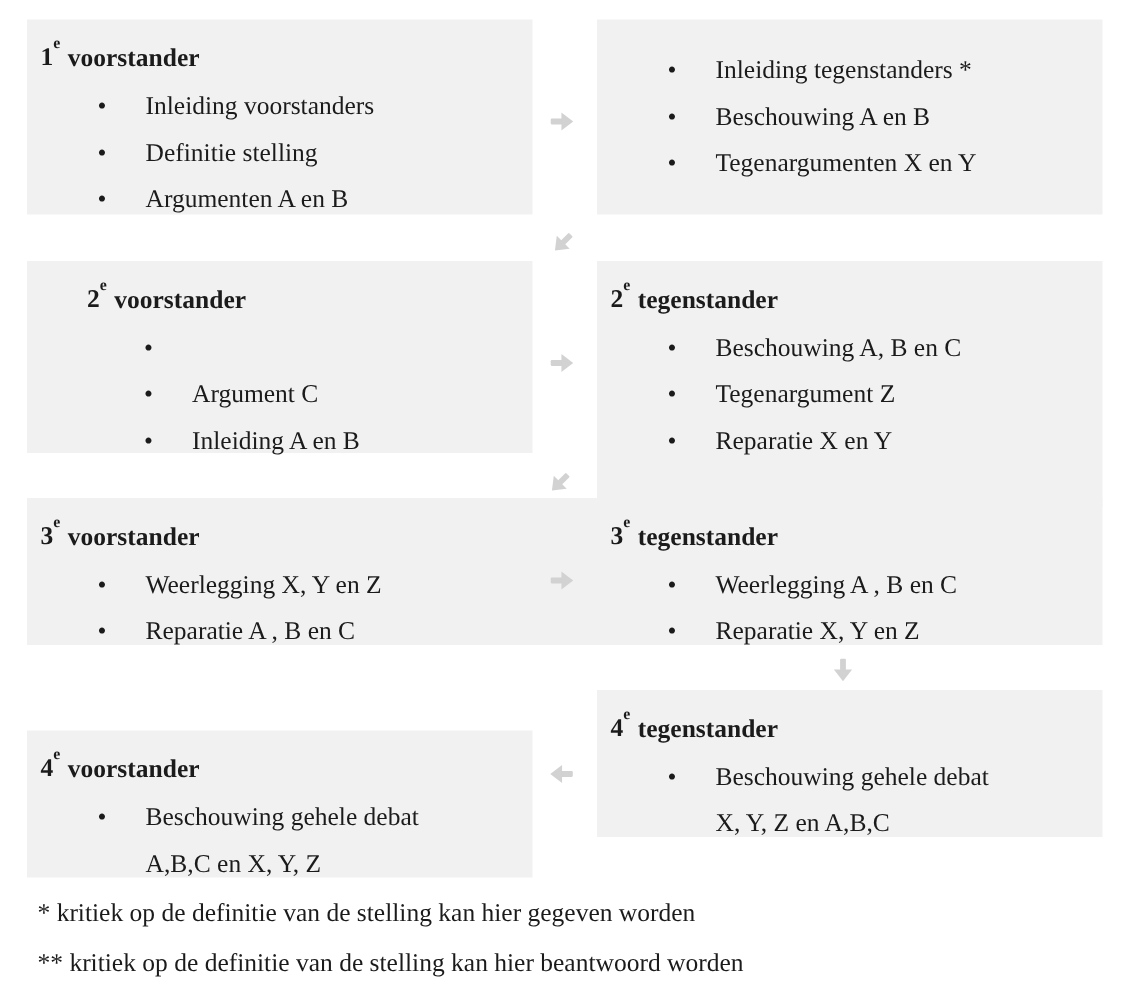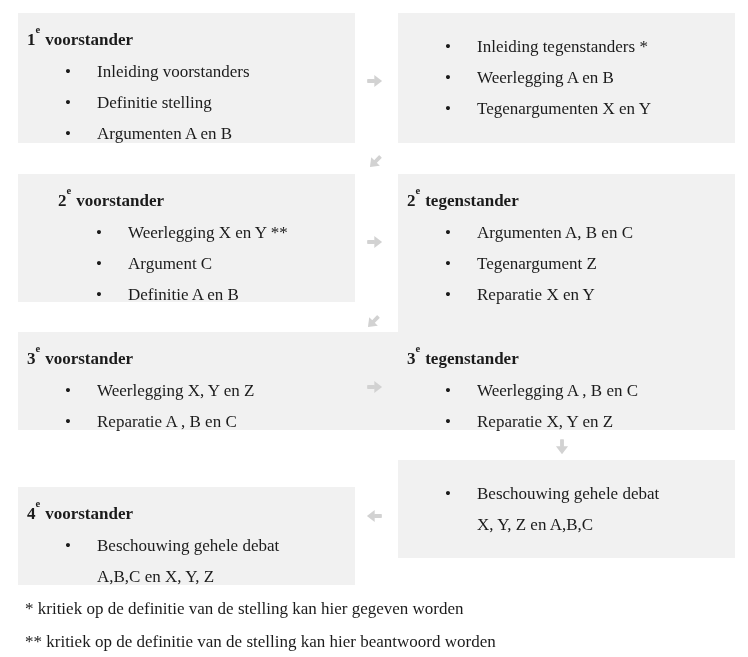--- a/index.html
+++ b/index.html
@@ -68,53 +68,52 @@
   </section>
 
   <section class="box b1">
     <div class="items">
       <div class="item">
           <span class="dot">•</span>
           <span class="txt">Inleiding tegenstanders *</span>
         </div>
       <div class="item">
           <span class="dot">•</span>
-          <span class="txt">Weerlegging A en B</span>
+          <span class="txt">Beschouwing A en B</span>
         </div>
       <div class="item">
           <span class="dot">•</span>
           <span class="txt">Tegenargumenten X en Y</span>
         </div>
     </div>
   </section>
 
   <section class="box b2">
     <h3 class="title"><span>2</span><sup>e</sup><span class="role">voorstander</span></h3>
     <div class="items">
       <div class="item">
           <span class="dot">•</span>
-          <span class="txt">Weerlegging X en Y **</span>
         </div>
       <div class="item">
           <span class="dot">•</span>
           <span class="txt">Argument C</span>
         </div>
       <div class="item">
           <span class="dot">•</span>
-          <span class="txt">Definitie A en B</span>
+          <span class="txt">Inleiding A en B</span>
         </div>
     </div>
   </section>
 
   <section class="box b3">
     <h3 class="title"><span>2</span><sup>e</sup><span class="role">tegenstander</span></h3>
     <div class="items">
       <div class="item">
           <span class="dot">•</span>
-          <span class="txt">Argumenten A, B en C</span>
+          <span class="txt">Beschouwing A, B en C</span>
         </div>
       <div class="item">
           <span class="dot">•</span>
           <span class="txt">Tegenargument Z</span>
         </div>
       <div class="item">
           <span class="dot">•</span>
           <span class="txt">Reparatie X en Y</span>
         </div>
     </div>
@@ -153,20 +152,21 @@
     <div class="items">
       <div class="item">
           <span class="dot">•</span>
           <span class="txt">Beschouwing gehele debat
 A,B,C en X, Y, Z</span>
         </div>
     </div>
   </section>
 
   <section class="box b7">
+    <h3 class="title"><span>4</span><sup>e</sup><span class="role">tegenstander</span></h3>
     <div class="items">
       <div class="item">
           <span class="dot">•</span>
           <span class="txt">Beschouwing gehele debat
 X, Y, Z en A,B,C</span>
         </div>
     </div>
   </section>
 
   <svg class="arrow a1" viewBox="0 0 28 28">

